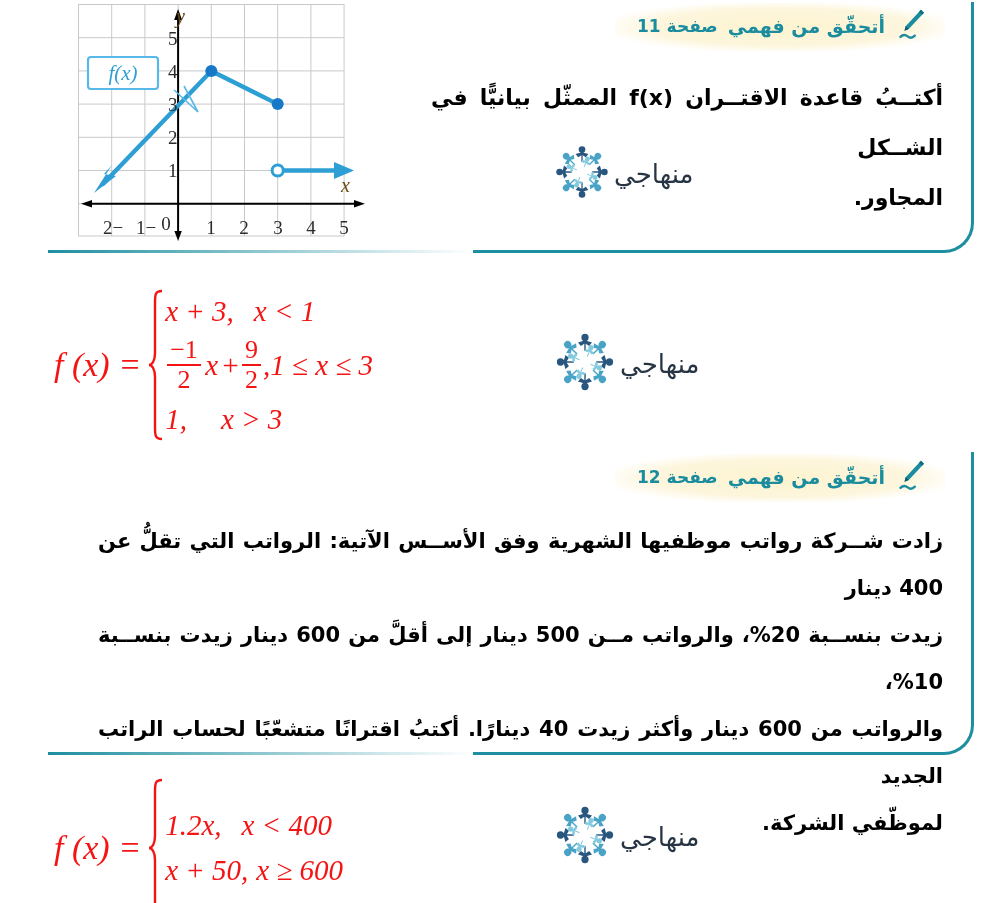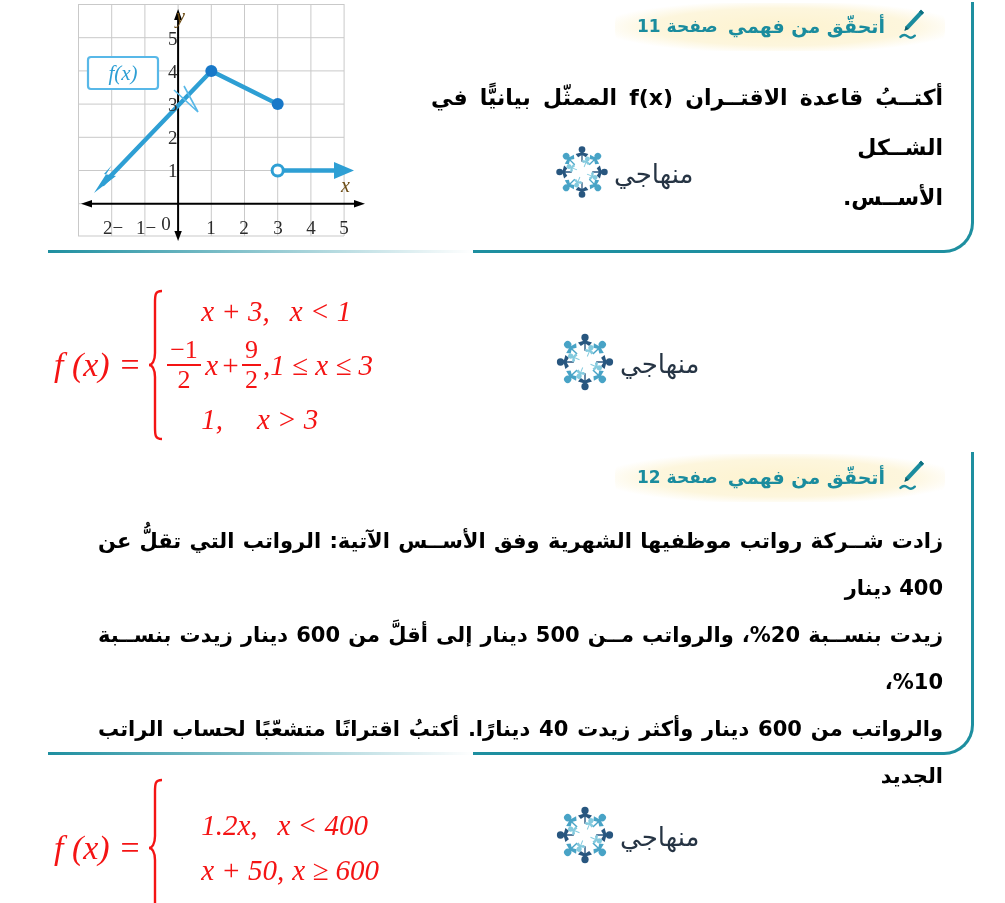--- a/index.html
+++ b/index.html
@@ -131,21 +131,21 @@
     flex-direction: column;
     justify-content: center;
   }
   .eq-row {
     display: flex;
     flex-direction: row;
     align-items: center;
     white-space: nowrap;
     font-size: 29px;
   }
-  .eq-row .expr { font-style: italic; margin-left: 36px; }
+  .eq-row .expr { font-style: italic; }
   .eq-row .cond { font-style: italic; }
   .eq1 .eq-row { height: 46px; }
   .eq1 .eq-row.mid { height: 62px; }
   .eq2 .eq-row { height: 45px; }
 
   .frac {
     display: inline-flex;
     flex-direction: column;
     align-items: center;
     vertical-align: middle;
@@ -187,21 +187,21 @@
         </g>
       </svg>
     </span>
     <span class="hdr-title">أتحقّق من فهمي</span>
     <span class="hdr-page">صفحة 11</span>
   </div>
 </div>
 
 <div class="body-text q1" style="right:62px; top:73px; width:512px;">
   <div>أكتــبُ قاعدة الاقتــران (x)f الممثّل بيانيًّا في الشــكل</div>
-  <div>الأســس.</div>
+  <div>المجاور.</div>
 </div>
 
 <div class="watermark" style="left:550px; top:140px;">
   <span class="wm-text">منهاجي</span>
   <span>
     <svg width="64" height="64" viewBox="0 0 100 100">
       <g>
         <g transform="translate(50,50)">
           <g>
             <g transform="rotate(0) translate(0,-32)">
@@ -450,20 +450,21 @@
     </span>
     <span class="hdr-title">أتحقّق من فهمي</span>
     <span class="hdr-page">صفحة 12</span>
   </div>
 </div>
 
 <div class="body-text" style="right:62px; top:518px; width:845px;">
   <div>زادت شــركة رواتب موظفيها الشهرية وفق الأســس الآتية: الرواتب التي تقلُّ عن 400 دينار</div>
   <div>زيدت بنســبة 20%، والرواتب مــن 500 دينار إلى أقلَّ من 600 دينار زيدت بنســبة 10%،</div>
   <div>والرواتب من 600 دينار وأكثر زيدت 40 دينارًا. أكتبُ اقترانًا متشعّبًا لحساب الراتب الجديد</div>
+  <div>لموظّفي الشركة.</div>
 </div>
 
 <div class="eq eq2" style="left:52px; top:778px;">
   <span class="eq-lhs">f (x) =</span>
   <span class="eq-brace">
     <svg width="18" height="140" viewBox="0 0 18 140">
       <path d="M15,2 C8,2 8,6 8,14 L8,58 C8,66 5,70 2,70 C5,70 8,74 8,82 L8,126 C8,134 8,138 15,138" fill="none" stroke="#f41414" stroke-width="2.4"></path>
     </svg>
   </span>
   <span class="eq-rows">

